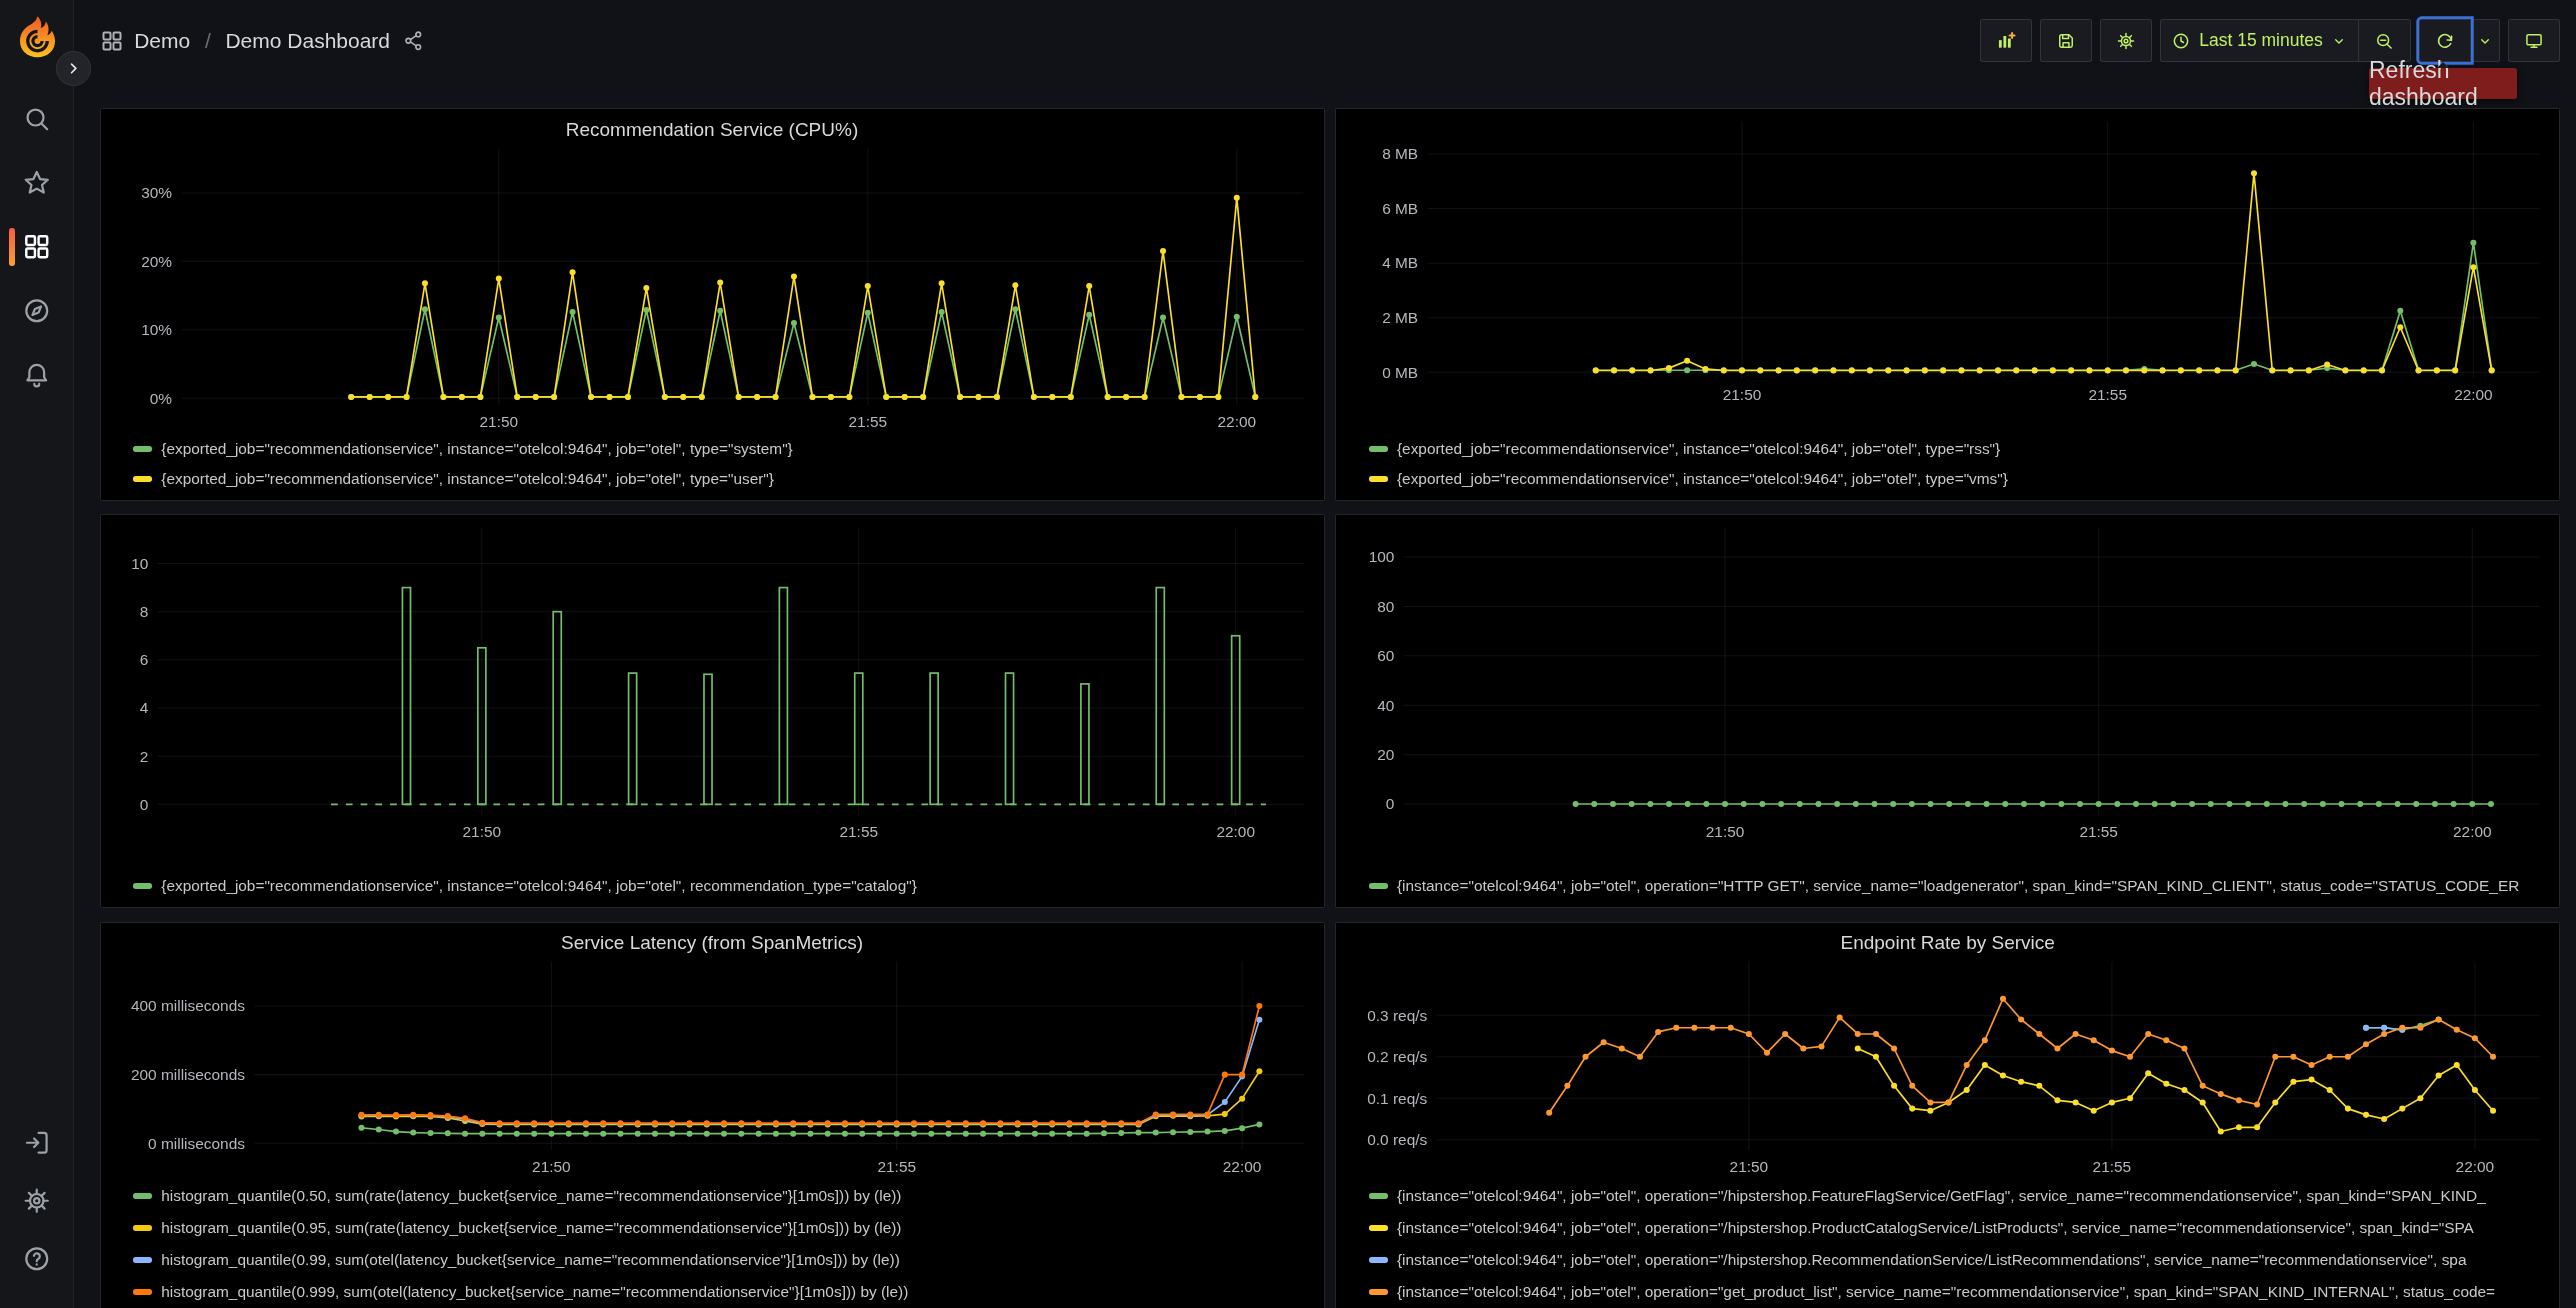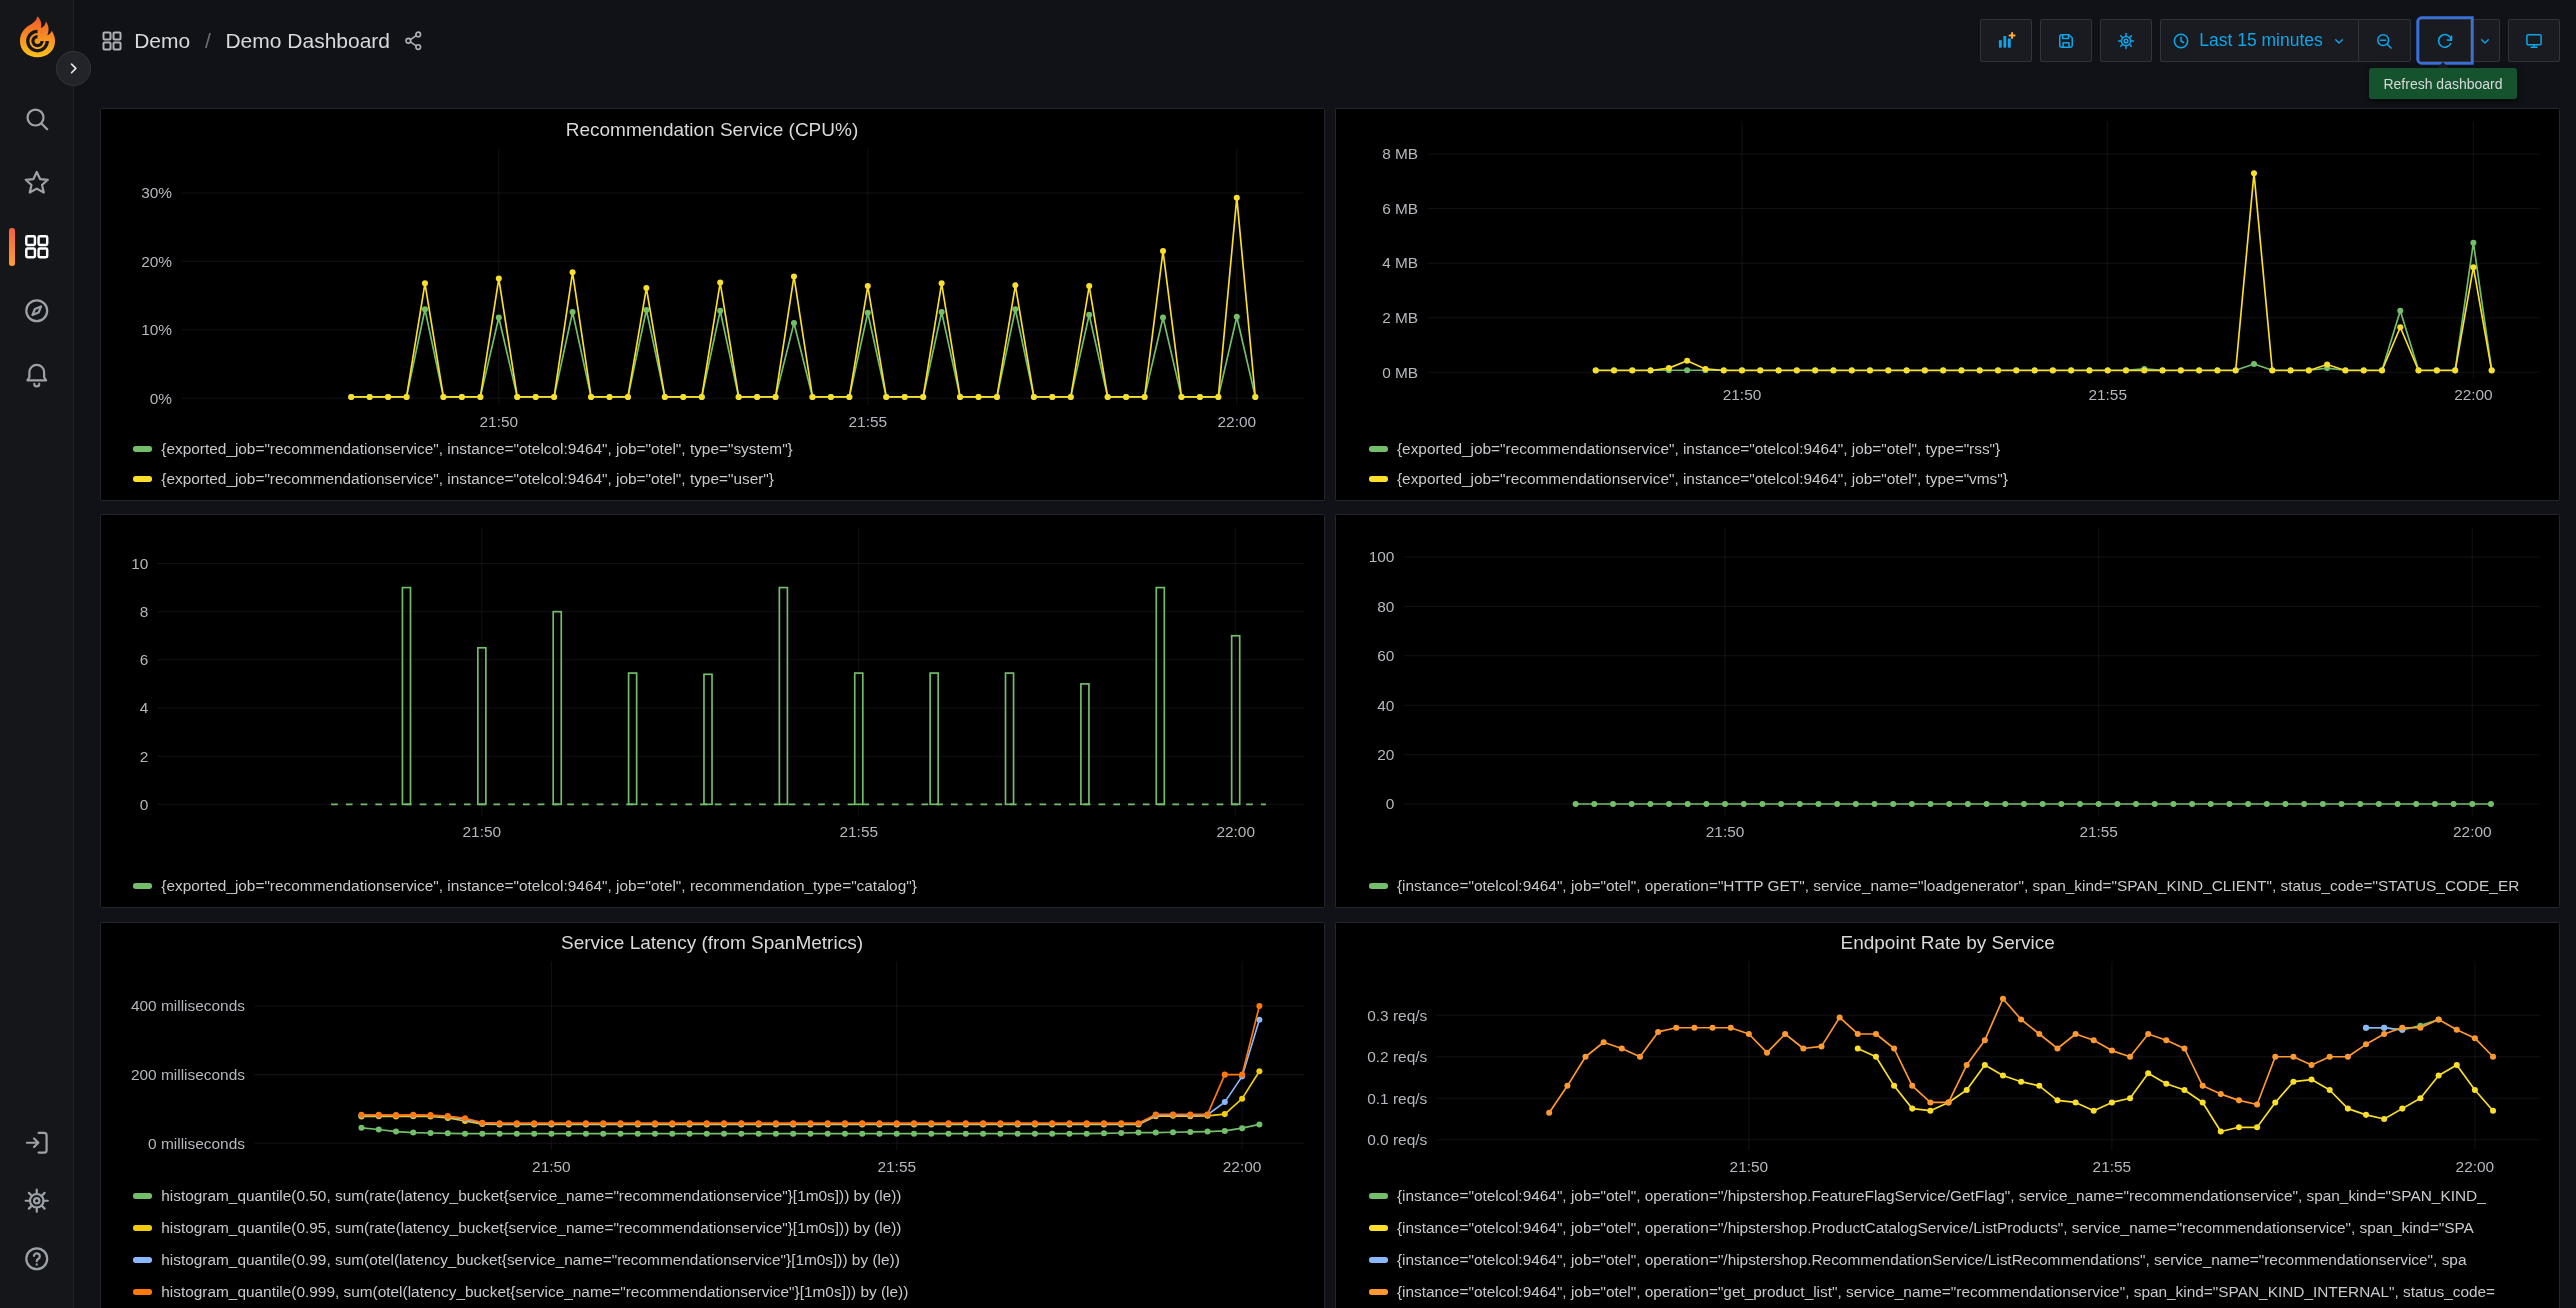--- a/index.html
+++ b/index.html
@@ -25,31 +25,31 @@
   
   .topnav { position:absolute; left:74px; top:0; width:2502px; height:81px; display:flex; }
   .nav-left { display:flex; align-items:center; padding-left:25.5px; gap:10.7px; }
   .nav-left .apps-icon { width:24px; height:24px; color:#aeb1b7; }
   .crumb { font-size:21px; color:#d8d9da; white-space:nowrap; }
   .crumb-sep { color:#6e7076; padding:0 4px; }
   .share-icon { width:21.5px; height:21.5px; color:#aeb1b7; margin-left:2.7px; }
   .nav-right { margin-left:auto; margin-right:16px; display:flex; align-items:center; gap:8px; }
   .tbtn { height:43px; min-width:52px; display:flex; align-items:center; justify-content:center; gap:8px;
     background:rgba(204,204,220,0.05); border:0.7px solid rgba(204,204,220,0.14); border-radius:2.7px;
-    color:#0ea5e9; font-size:17.5px; padding:0 10.7px; white-space:nowrap; }
+    color:#bef264; font-size:17.5px; padding:0 10.7px; white-space:nowrap; }
   .tbtn svg { width:20px; height:20px; }
   .group { display:flex; }
   .group .tbtn { border-radius:0; border-left-width:0; }
   .group .tbtn:first-child { border-radius:2.7px 0 0 2.7px; border-left-width:0.7px; }
   .group .tbtn:last-child { border-radius:0 2.7px 2.7px 0; }
   .tbtn.focused { box-shadow:0 0 0 2.7px #3871dc; border-radius:4px; position:relative; }
   .tbtn .caret { width:16px; height:16px; }
   .narrow { min-width:29.5px; padding:0 5.4px; }
-  .tooltip { position:absolute; top:68px; right:59px; width:148px; height:31px; background:#14532d;
-    border-radius:2.7px; box-shadow:0 2.7px 6.7px rgba(0,0,0,.55); color:#d8d9da; font-size:14px;
+  .tooltip { position:absolute; top:68px; right:59px; width:148px; height:31px; background:#7f1d1d;
+    border-radius:2.7px; box-shadow:0 2.7px 6.7px rgba(0,0,0,.55); color:#d8d9da; font-size:23px;
     display:flex; align-items:center; justify-content:center; z-index:5; }
   .tooltip::before { content:""; position:absolute; top:-6px; left:50%; margin-left:-6px;
     border-left:6px solid transparent; border-right:6px solid transparent; border-bottom:6px solid #1b1c21; }
 
   
   .dashboard { position:absolute; left:74px; top:81px; padding:27px 16px 0 25.5px;
     display:grid; grid-template-columns:1225px 1225px; grid-template-rows:393px 394px 394px; gap:13.4px 10.7px; }
   .panel { background:#000000; border:0.7px solid #23262d; border-radius:1.3px;
     display:flex; flex-direction:column; padding:6.7px 9.4px; overflow:hidden; }
   .panel h2 { font-size:19px; font-weight:500; color:#d8d9da; text-align:center; height:27px; line-height:27px;

